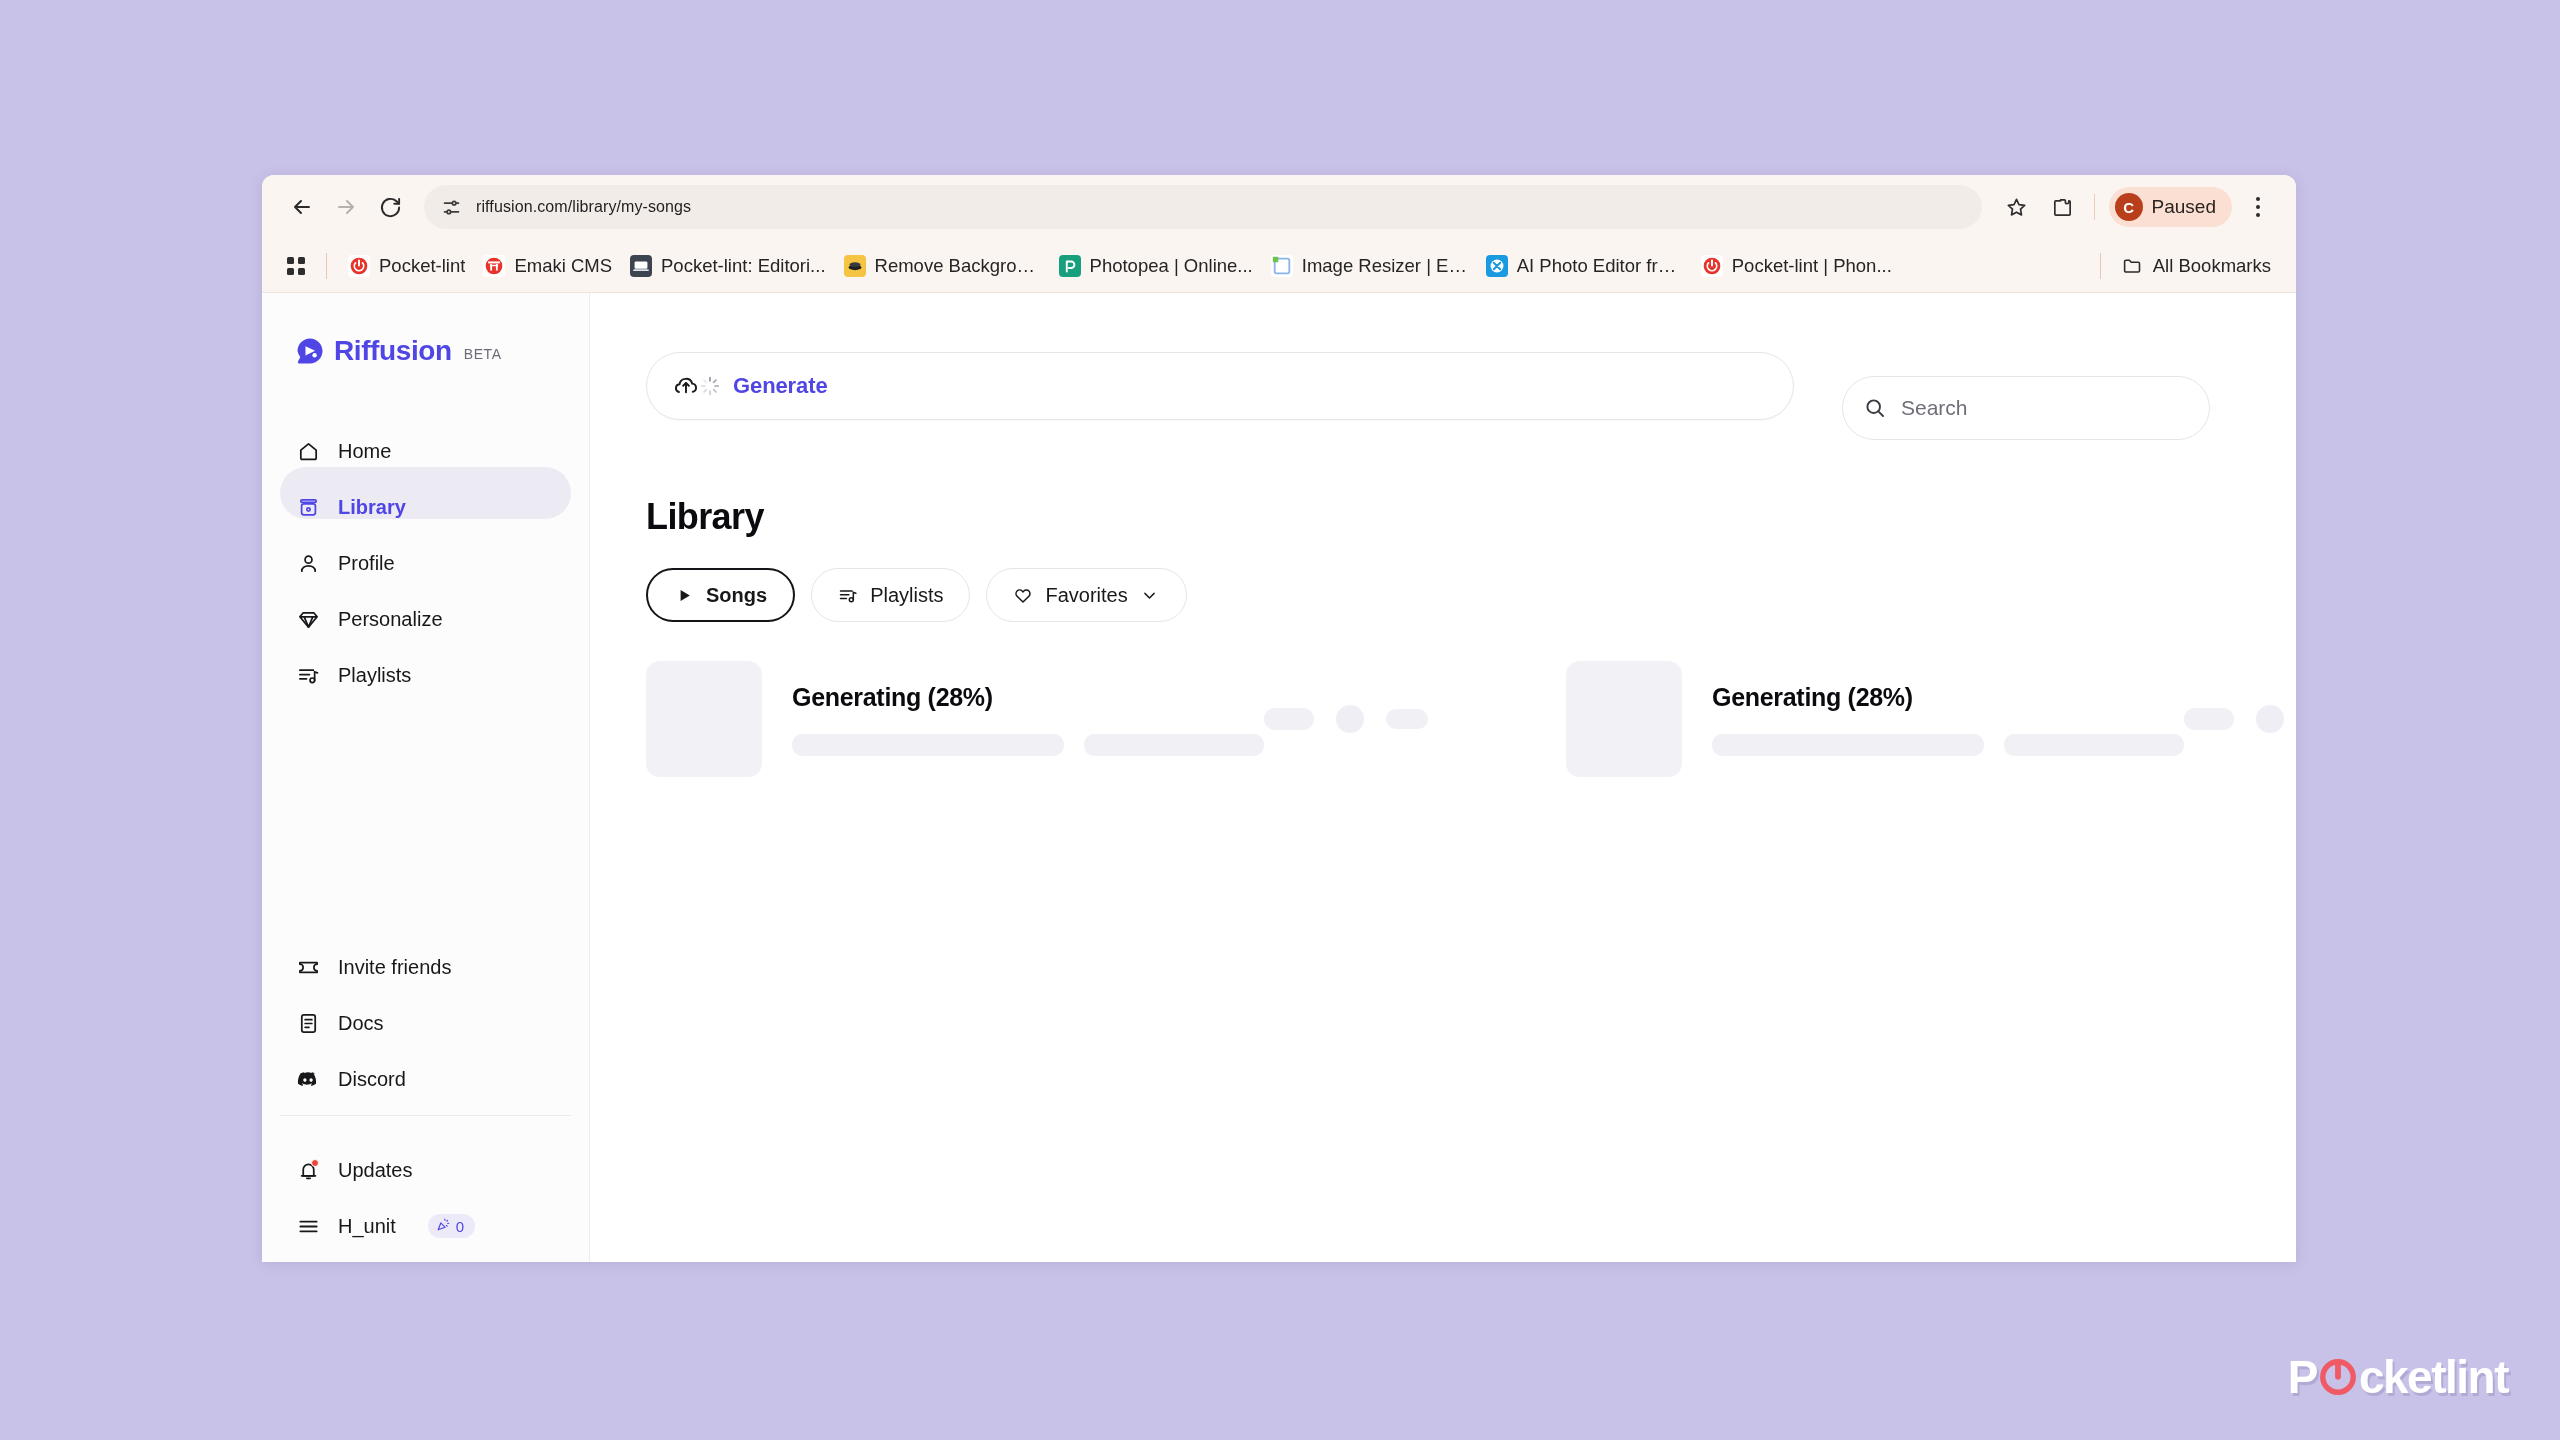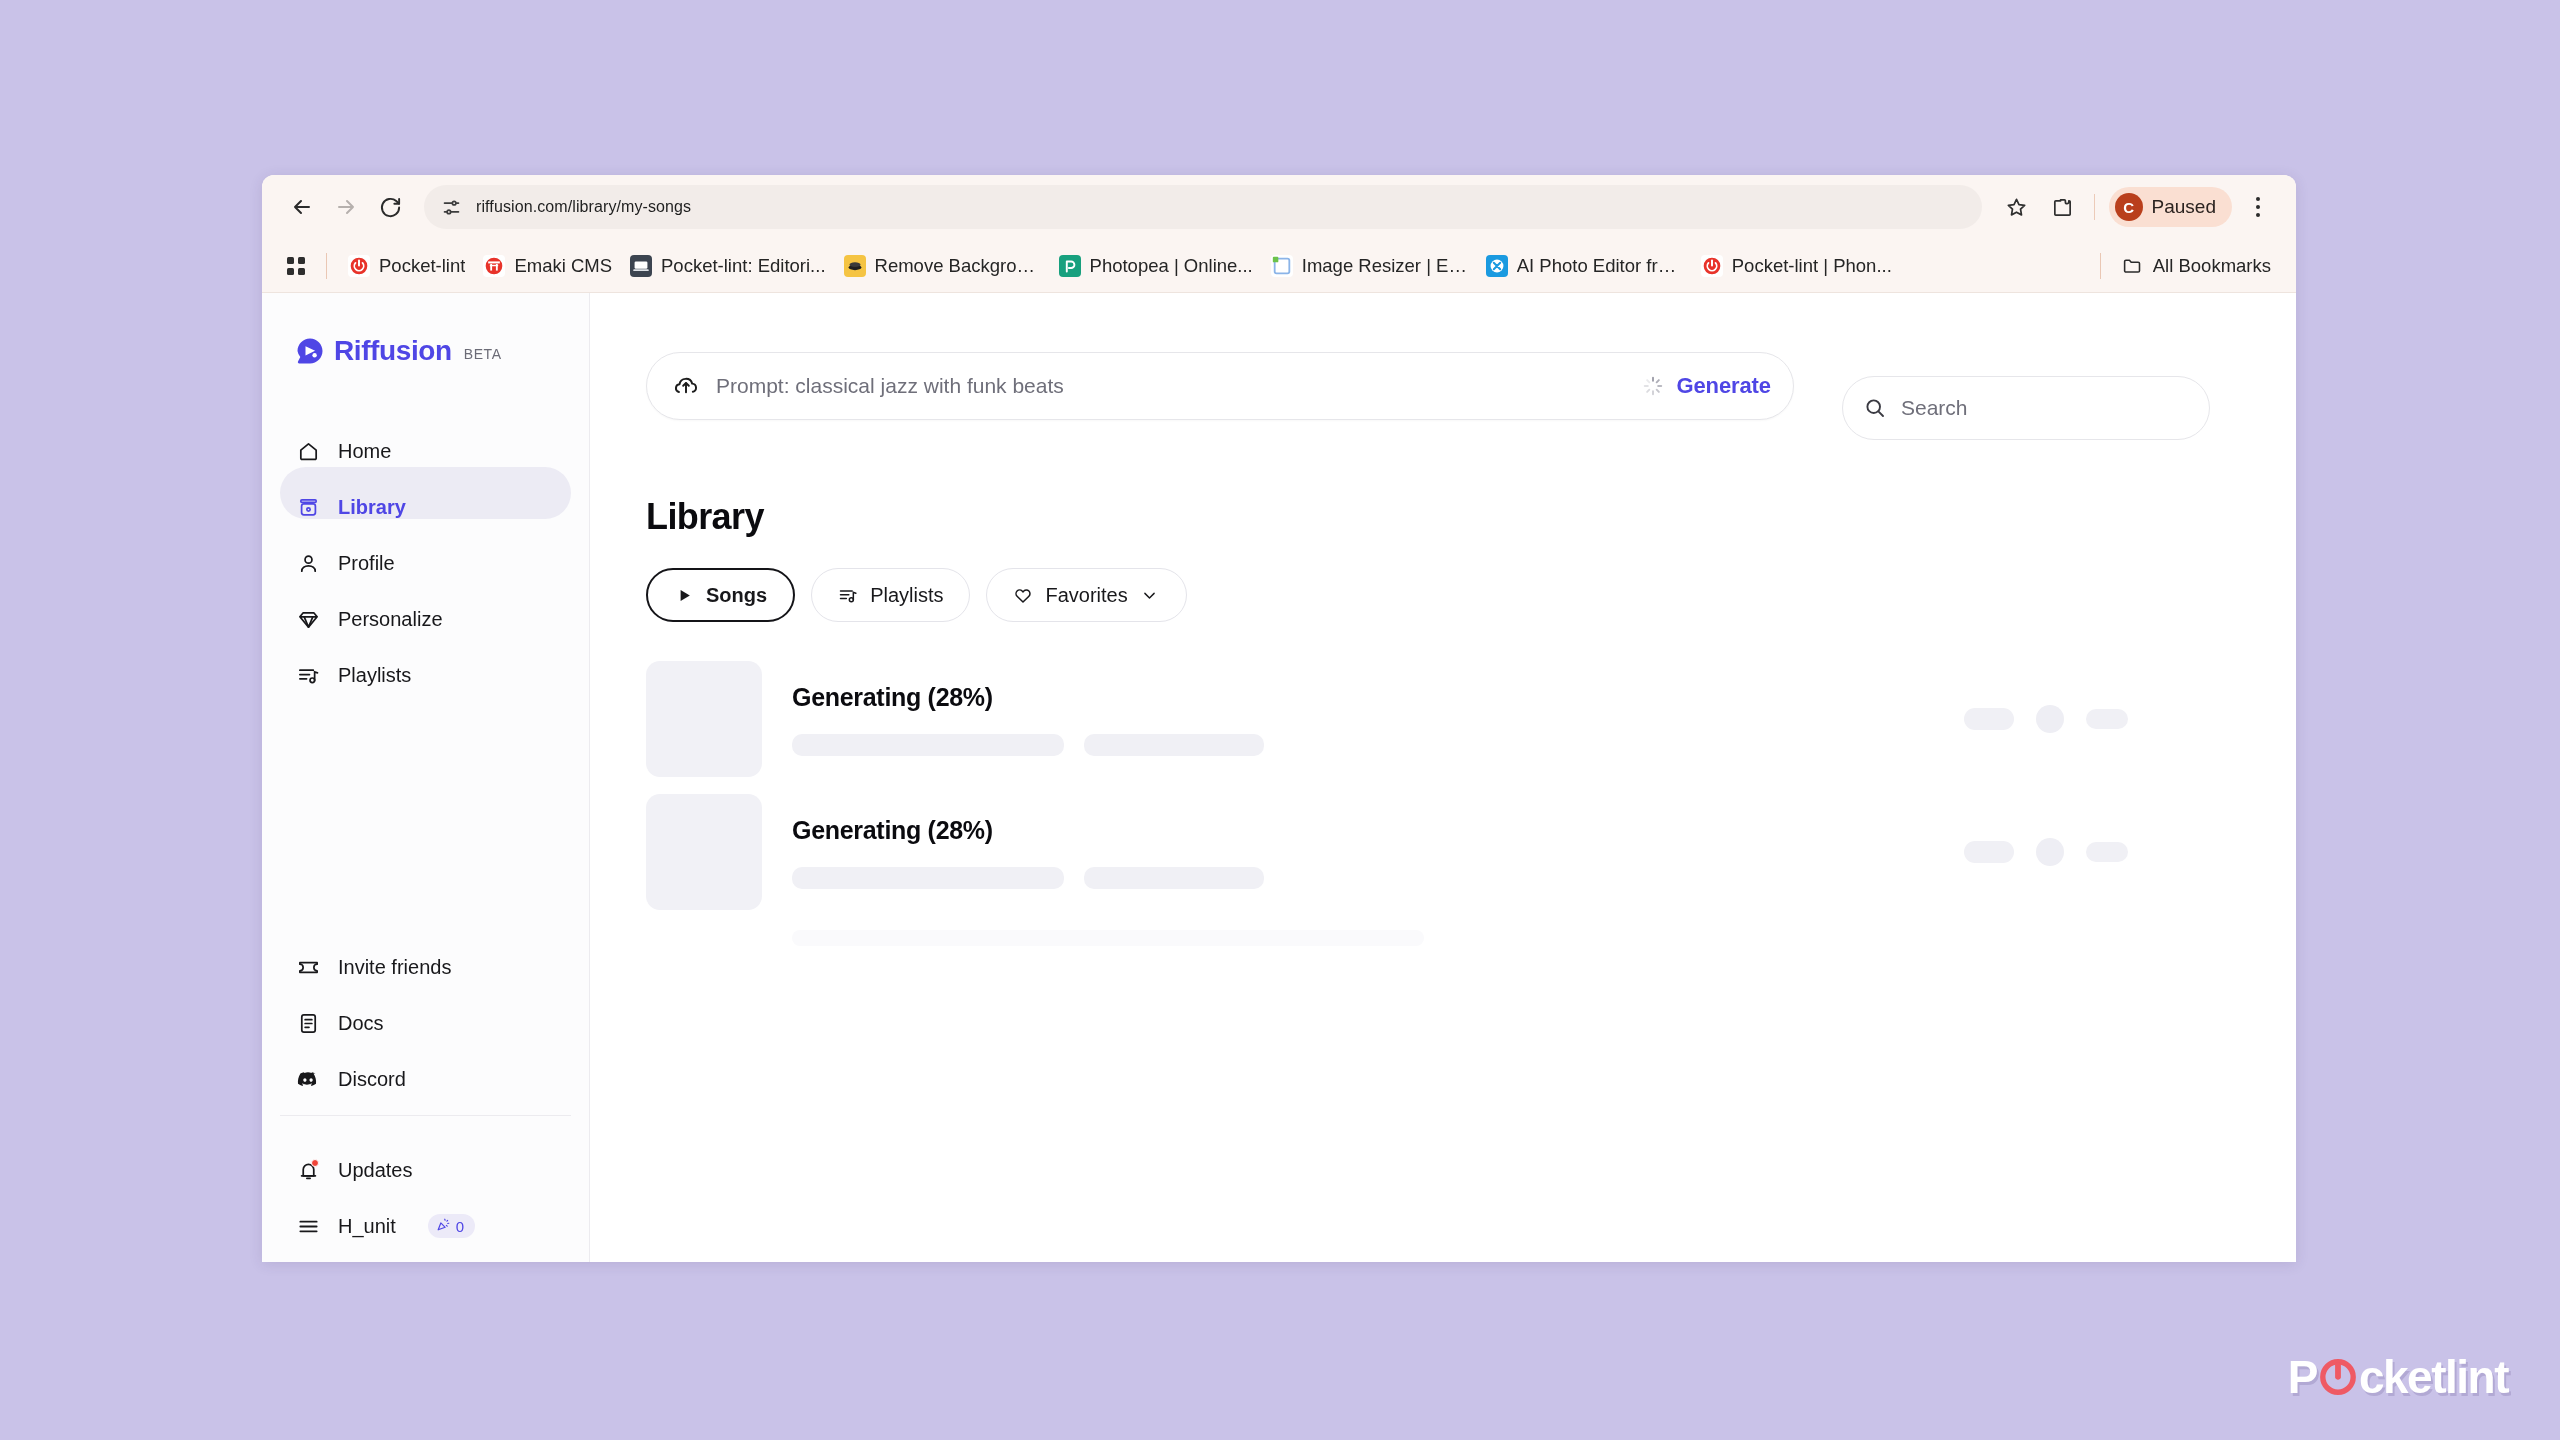--- a/index.html
+++ b/index.html
@@ -366,21 +366,21 @@
     gap: 12px;
     padding: 16px 26px;
     font-size: 20px;
     color: #18181b;
     background: #fff;
     font-weight: 500;
   }
   .pill.active { border: 2px solid #141418; font-weight: 600; }
   .pill .pico { width: 20px; height: 20px; display:flex; align-items:center; justify-content:center; flex:0 0 auto; }
 
-  .song-list { margin-top: 38px; display: flex; flex-direction: column; gap: 15px; }
+  .song-list { margin-top: 38px; display: flex; gap: 22px; }
   .song-row {
     display: flex;
     align-items: center;
     gap: 0;
     height: 118px;
     position: relative;
   }
   .art {
     width: 116px; height: 116px;
     border-radius: 14px;
@@ -759,21 +759,20 @@
       <div class="topbar">
 
         <div class="prompt-bar">
           <span class="upico">
             <svg width="26" height="26" viewBox="0 0 24 24" fill="none" stroke="currentColor" stroke-width="1.8" stroke-linejoin="round" stroke-linecap="round">
                 <path d="M5.5 17.5A3.6 3.6 0 0 1 6 10.4a6 6 0 0 1 11.7-.6 3.8 3.8 0 0 1 .6 7.5"></path>
                 <path d="M12 17.8V9.4"></path>
                 <path d="M9.4 11.8L12 9.2l2.6 2.6"></path>
               </svg>
           </span>
-          <span class="ptext">Prompt: classical jazz with funk beats</span>
           <span class="spinner">
             <svg width="22" height="22" viewBox="0 0 24 24">
               <g stroke="#9a9aa6" stroke-width="2.1" stroke-linecap="round">
                 <path d="M12 3v3.4" opacity=".95"></path>
                 <path d="M18.4 5.6l-2.4 2.4" opacity=".8"></path>
                 <path d="M21 12h-3.4" opacity=".68"></path>
                 <path d="M18.4 18.4L16 16" opacity=".56"></path>
                 <path d="M12 21v-3.4" opacity=".45"></path>
                 <path d="M5.6 18.4L8 16" opacity=".35"></path>
                 <path d="M3 12h3.4" opacity=".28"></path>

